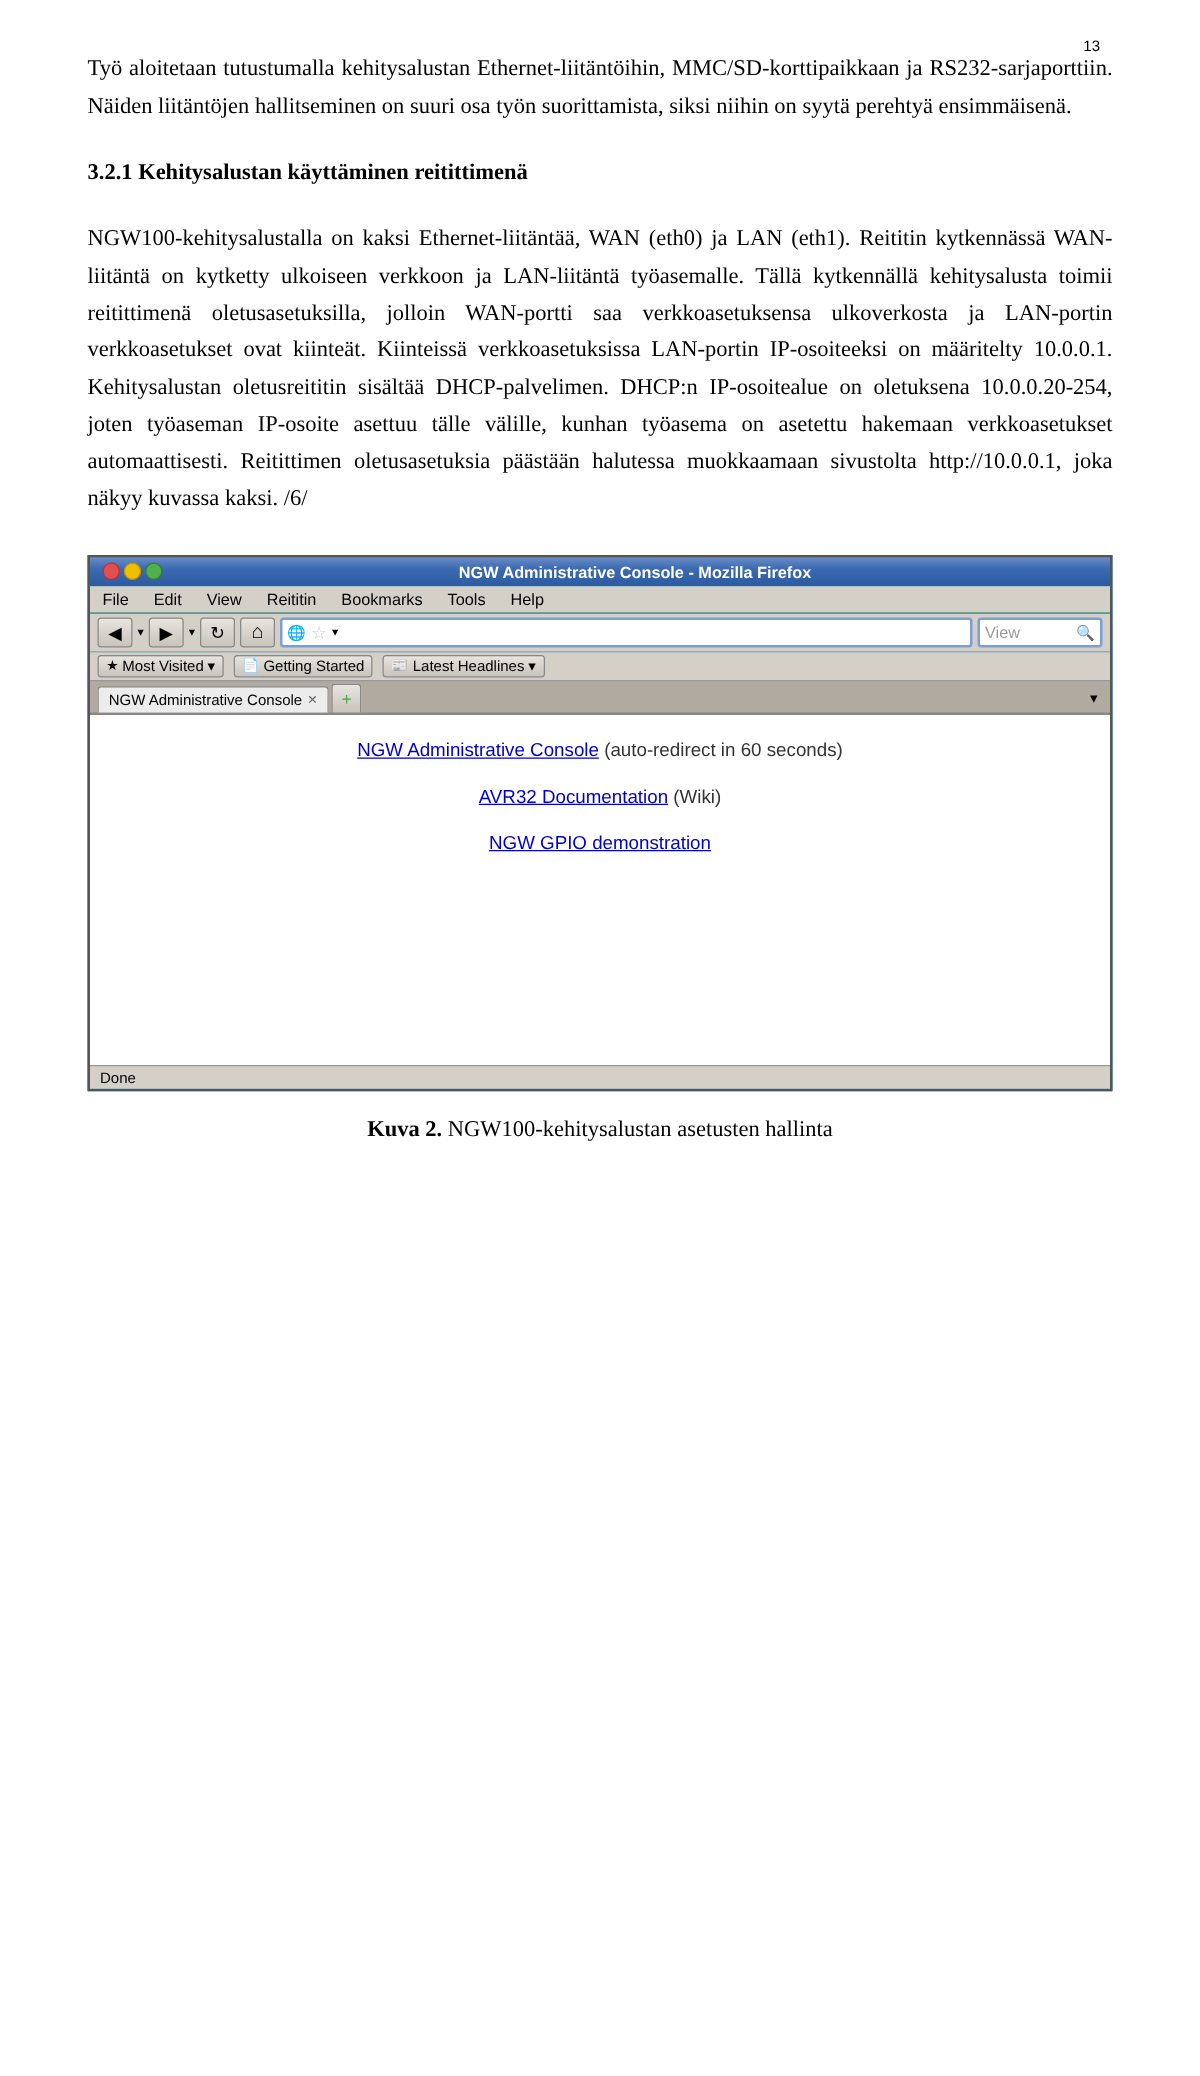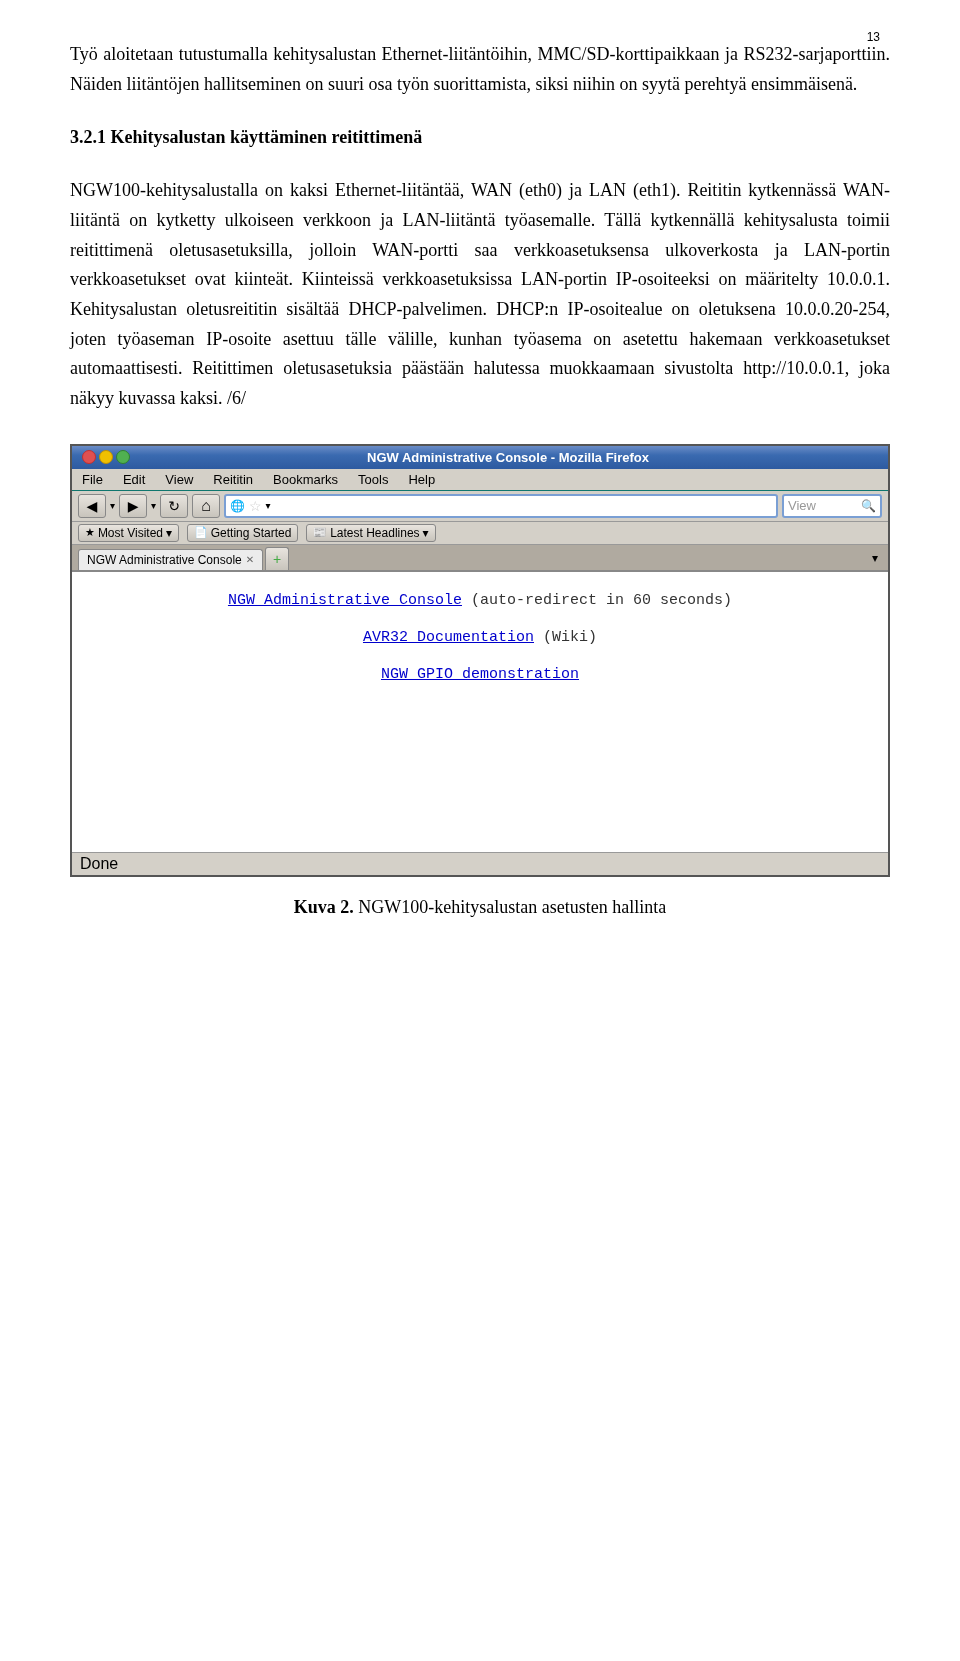--- a/index.html
+++ b/index.html
@@ -249,21 +249,20 @@
       font-size: 14px;
       cursor: pointer;
       color: #4a4;
     }
 
     
     .browser-content {
       background: #fff;
       padding: 20px 30px;
       min-height: 280px;
-      font-family: Liberation Mono, monospace;
     }
 
     .browser-link {
       color: #0000cc;
       text-decoration: underline;
       font-size: 15px;
     }
 
     .browser-link-secondary {
       color: #333;
@@ -274,21 +273,21 @@
       margin-bottom: 20px;
       font-size: 15px;
       text-align: center;
     }
 
     
     .browser-statusbar {
       background: #d4d0c8;
       border-top: 1px solid #999;
       padding: 2px 8px;
-      font-size: 16px;
+      font-size: 12px;
       color: #000;
     }
 
     .figure-caption {
       text-align: center;
       font-size: 18px;
       margin-top: 20px;
       margin-bottom: 20px;
     }
 

